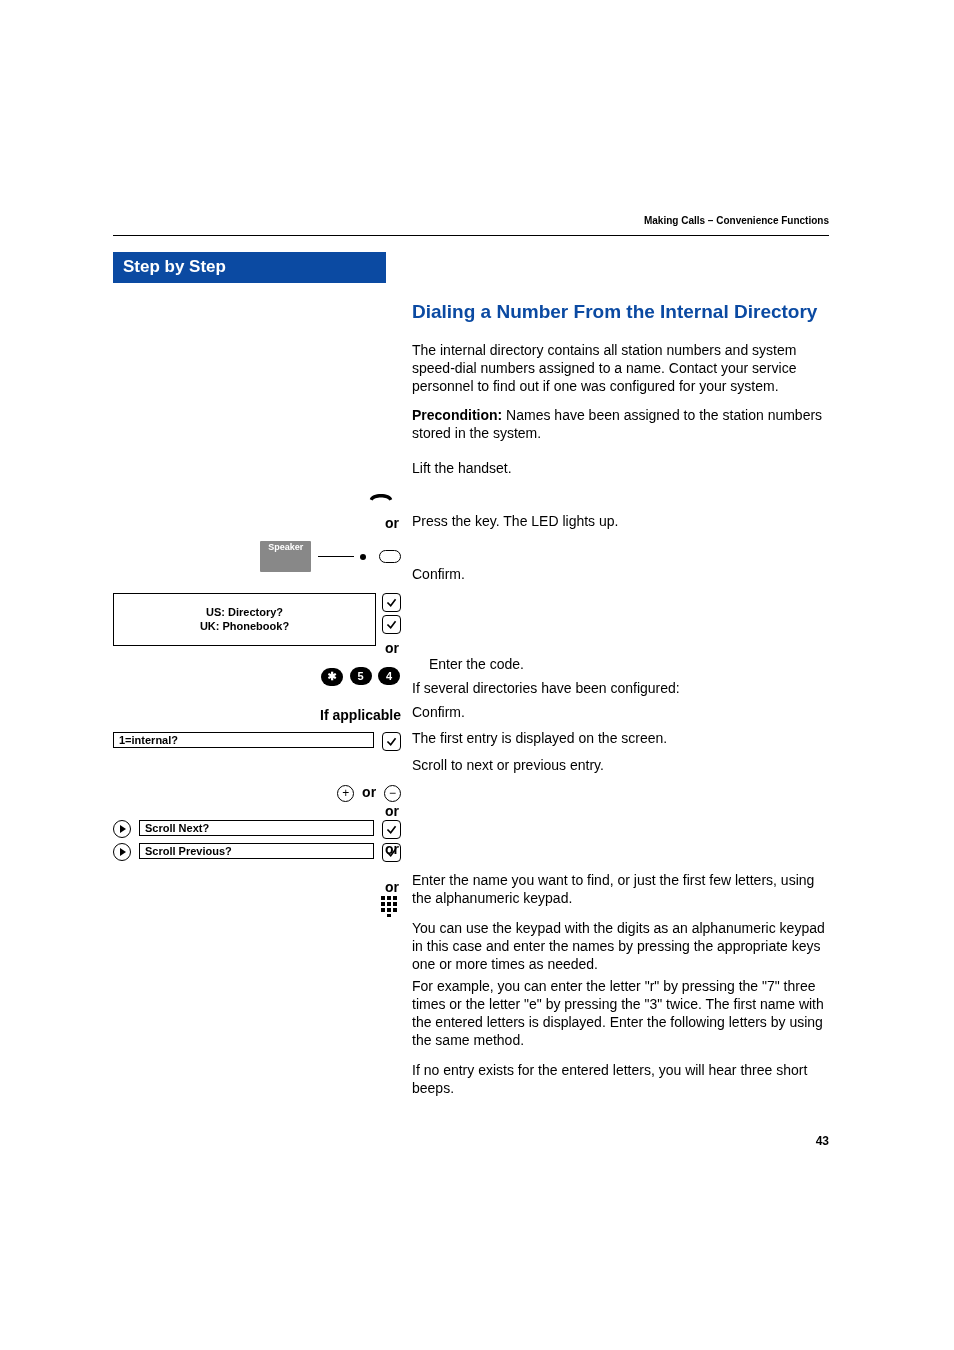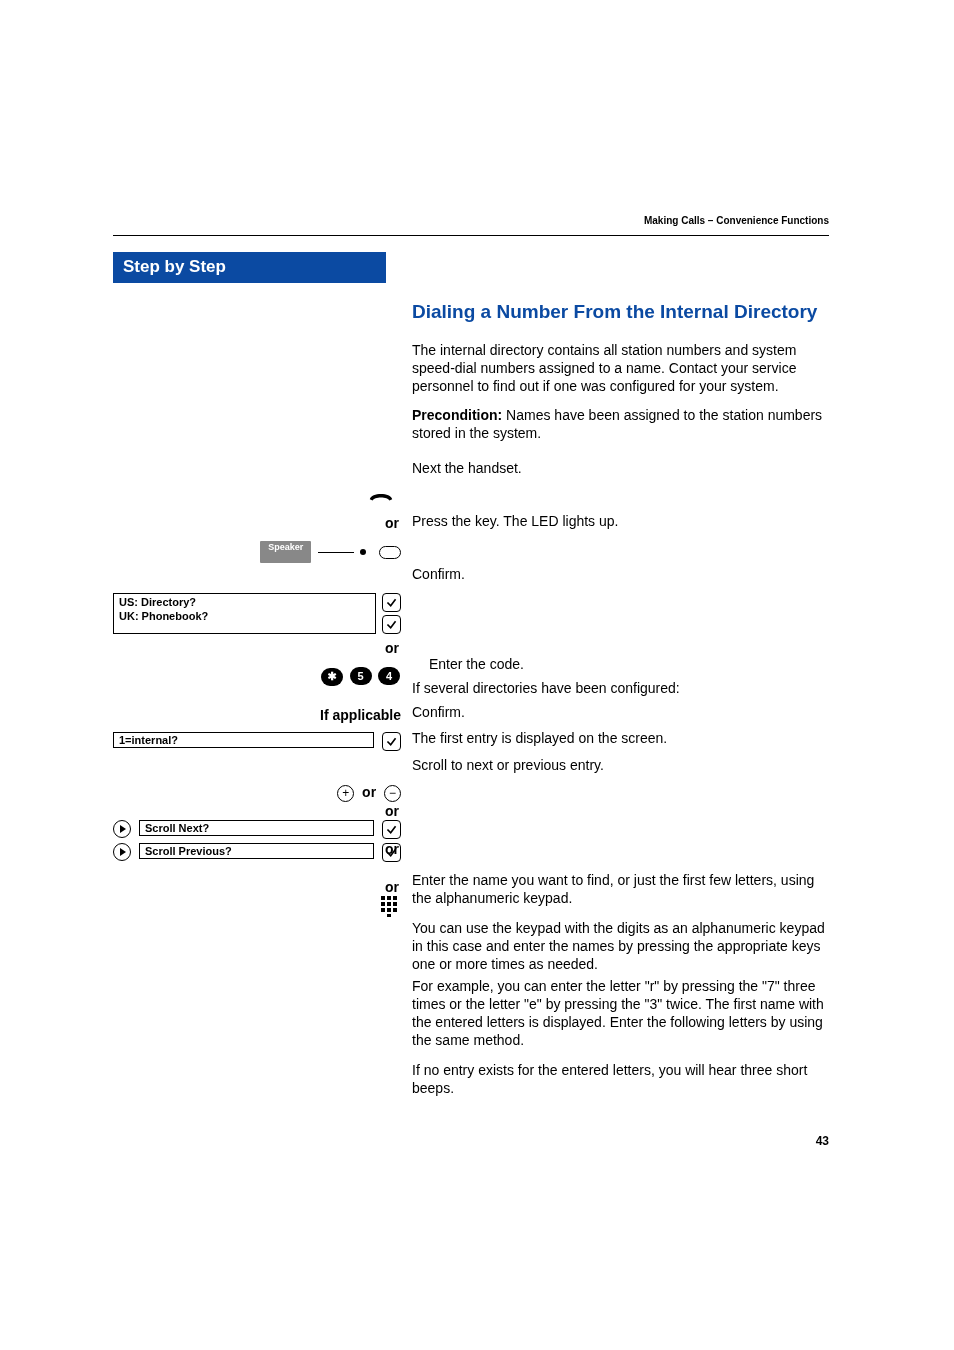--- a/index.html
+++ b/index.html
@@ -96,21 +96,21 @@
     align-items: flex-start;
     justify-content: flex-end;
     gap: 8px;
   }
   .key-label {
     display: inline-block;
     background: #888;
     color: #fff;
     font-size: 9px;
     font-weight: bold;
-    padding: 1px 8px 11px 8px;
+    padding: 1px 8px 20px 8px;
     border-radius: 1px;
     vertical-align: middle;
   }
   .dot-line {
     display: inline-block;
     width: 36px;
     height: 1px;
     background: #000;
     vertical-align: middle;
     margin: 0 2px;
@@ -232,21 +232,21 @@
 
     <div class="row" style="top:241px; text-align:right; white-space:nowrap;">
       <span class="key-label">Speaker</span>
       <span class="dot-line"></span>
       <span class="led-dot"></span>
       <span style="display:inline-block;width:4px;"></span>
       <span class="pill-key"></span>
     </div>
 
     <div class="row key-row" style="top:293px; align-items:stretch; gap:6px;">
-      <div class="menu-box thick" style="padding:1px 5px;">
+      <div class="menu-box thick" style="padding:11px 5px;text-align:center;">
         <div>US: Directory?</div>
         <div>UK: Phonebook?</div>
       </div>
       <div style="display:flex; flex-direction:column; gap:3px;">
         <span class="check-box">
           <svg viewBox="0 0 16 16">
               <path d="M3 8 L7 12 L13 4" stroke="#000" stroke-width="2" fill="none"></path>
             </svg>
         </span>
         <span class="check-box">
@@ -333,21 +333,21 @@
   <div class="content-col">
     <h2 class="section">Dialing a Number From the Internal Directory</h2>
 
     <p class="body">The internal directory contains all station numbers and system speed-dial numbers assigned to a name. Contact your service personnel to find out if one was configured for your system.</p>
 
     <p class="body">
       <span class="bold">Precondition:</span><span> Names have been assigned to the station numbers stored in the system.</span>
     </p>
 
     <div style="position:relative;">
-      <p class="body" style="position:absolute; top:5px; margin:0;">Next the handset.</p>
+      <p class="body" style="position:absolute; top:5px; margin:0;">Lift the handset.</p>
 
       <p class="body" style="position:absolute; top:58px; margin:0;">Press the key. The LED lights up.</p>
 
       <p class="body" style="position:absolute; top:111px; margin:0;">Confirm.</p>
 
       <p class="body" style="position:absolute; top:184px; margin:17px;">Enter the code.</p>
 
       <p class="body" style="position:absolute; top:225px; margin:0;">If several directories have been configured:</p>
       <p class="body" style="position:absolute; top:249px; margin:0;">Confirm.</p>
       <p class="body" style="position:absolute; top:275px; margin:0;">The first entry is displayed on the screen.</p>

